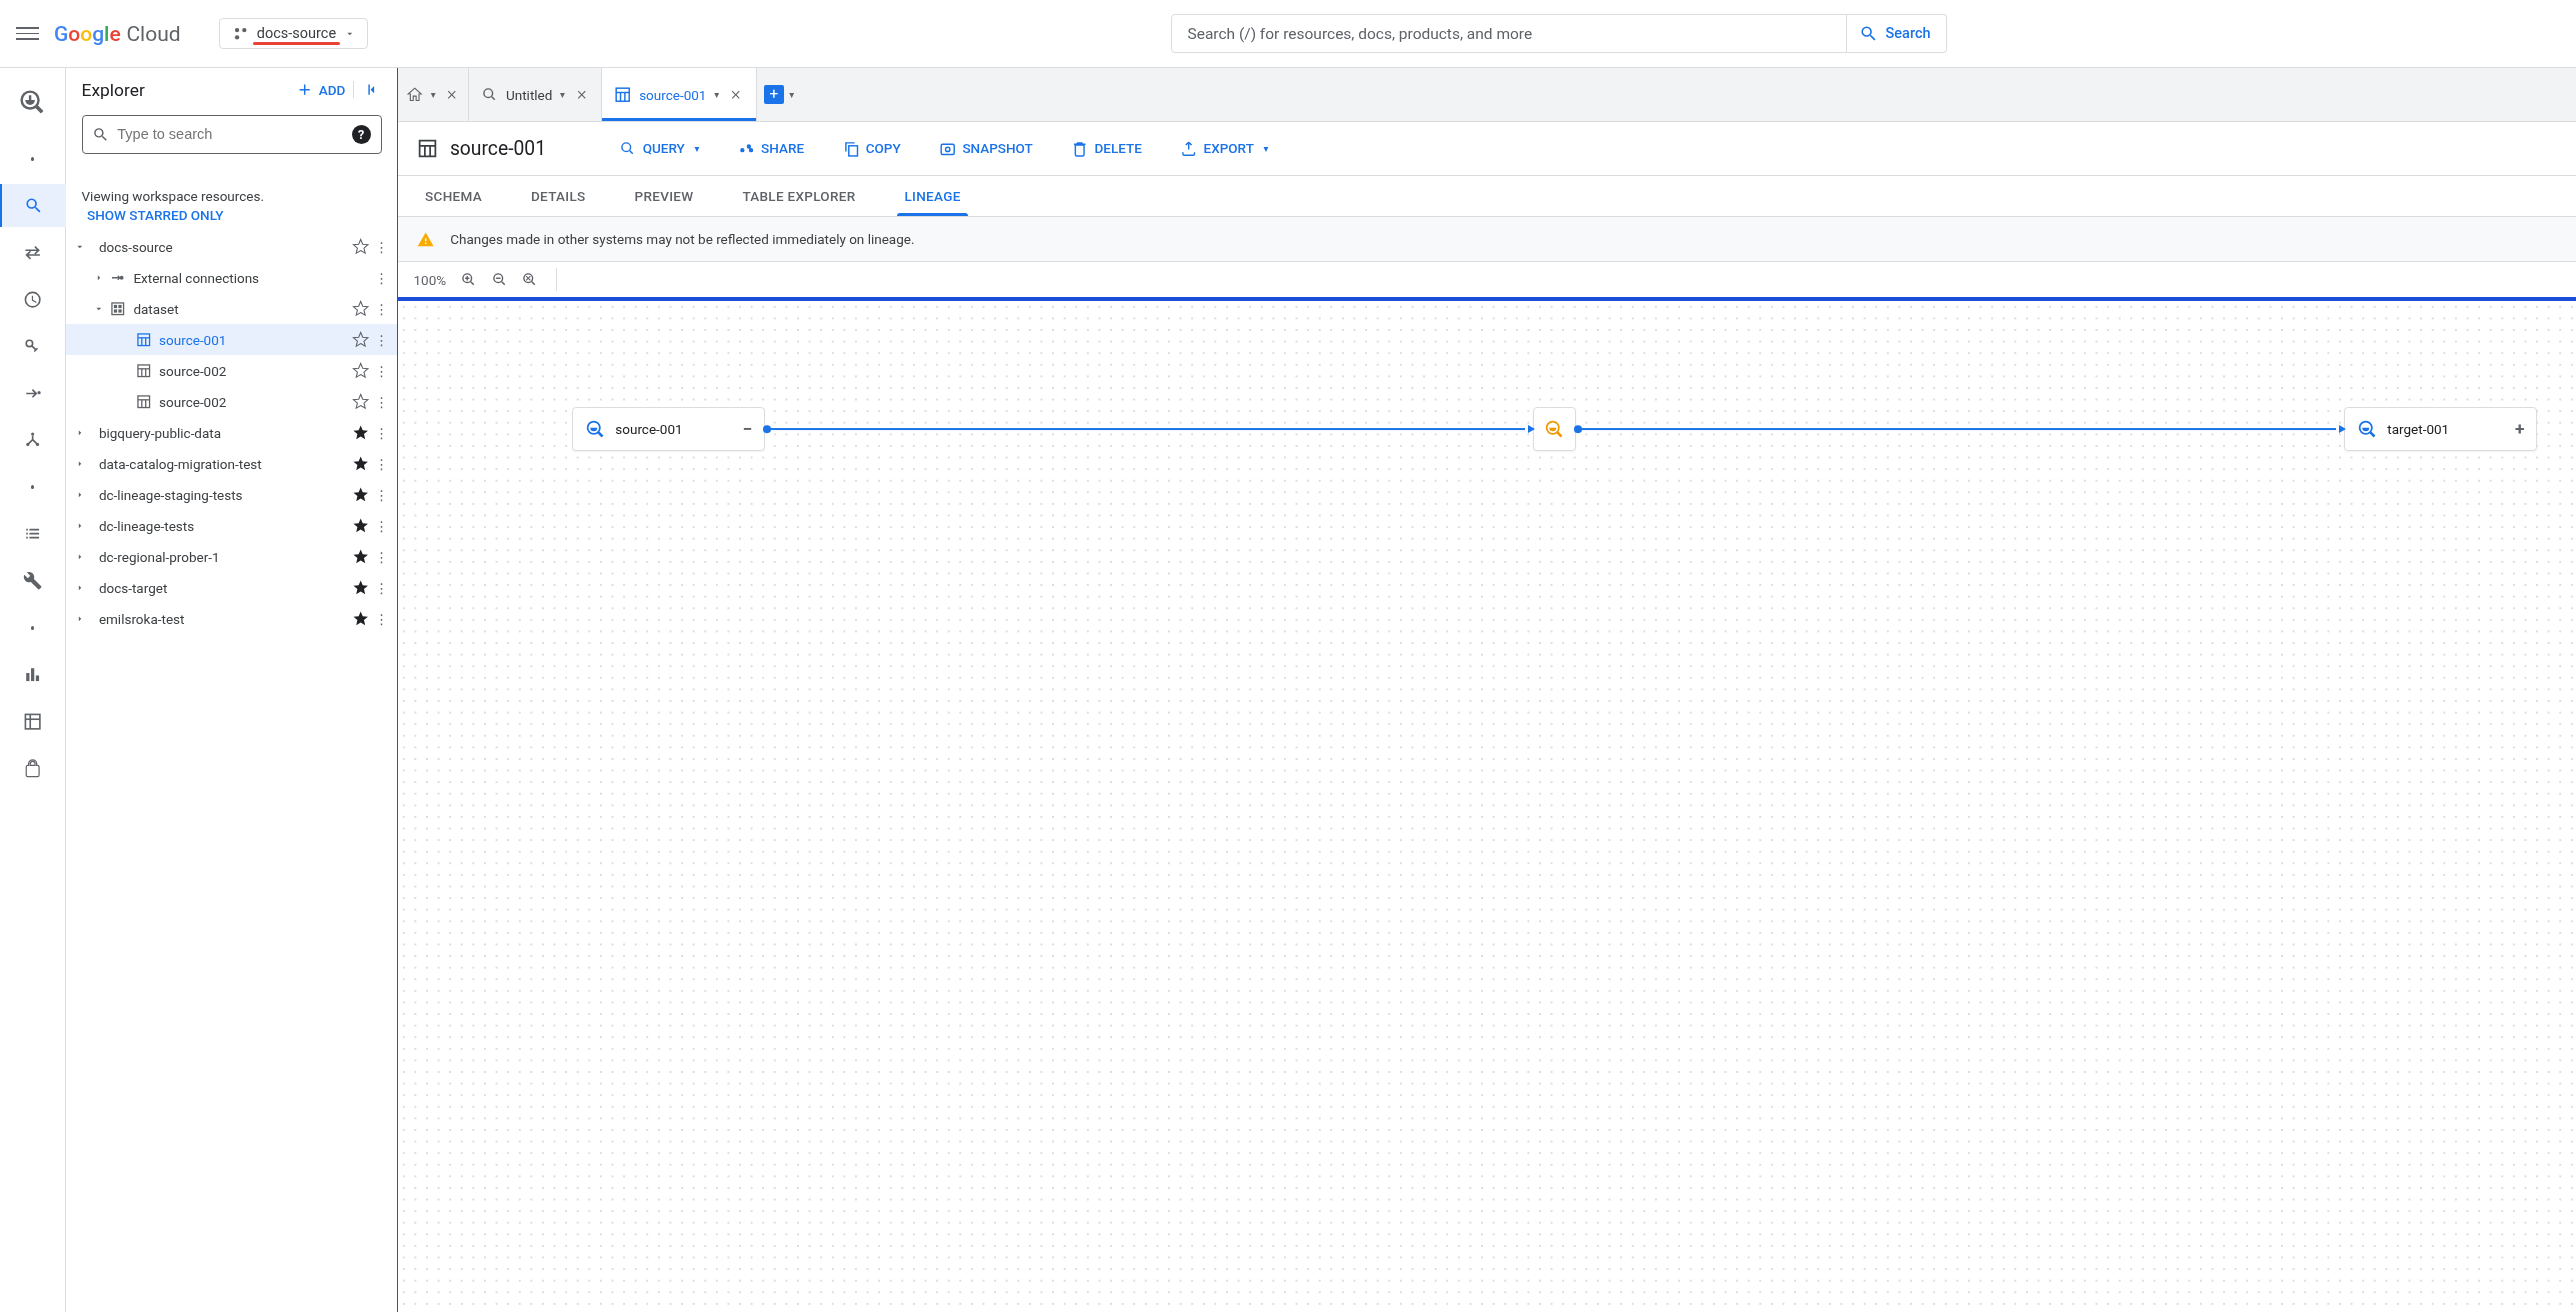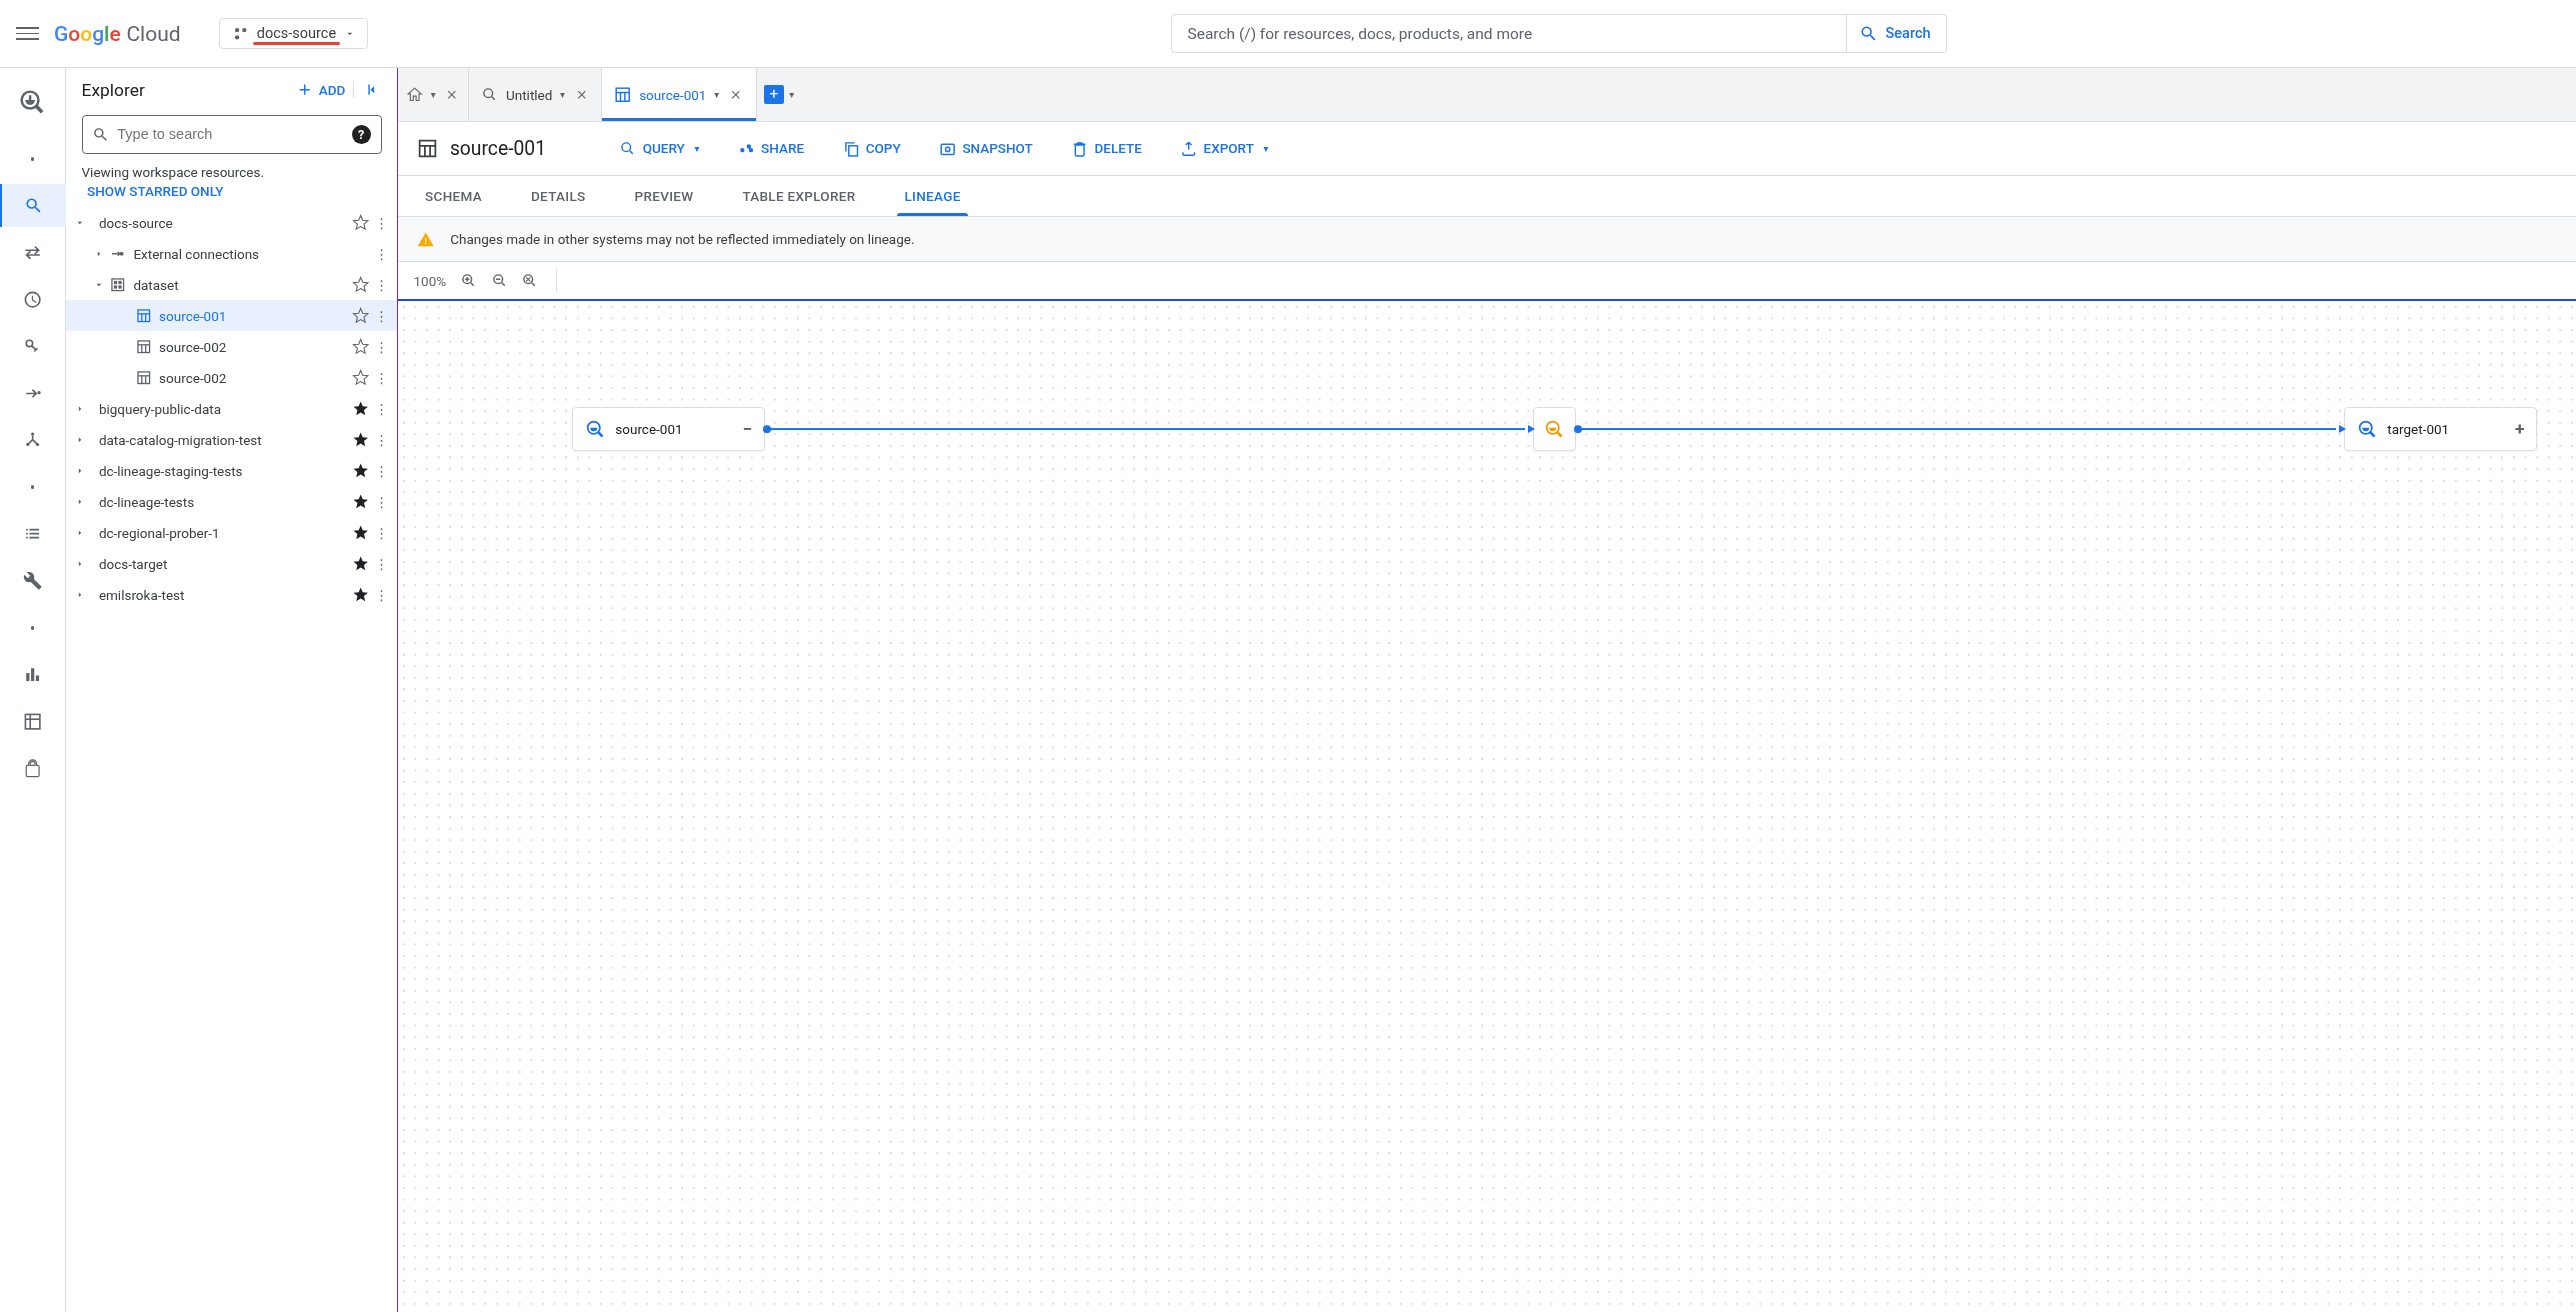--- a/index.html
+++ b/index.html
@@ -36,21 +36,21 @@
   .explorer { width: 332px; border-right: 1px solid #6d28d9; display: flex; flex-direction: column; background: #fff; }
   .explorer-header { display: flex; align-items: center; justify-content: space-between; padding: 11.6px 15.5px 7.7px 15.5px; }
   .explorer-title { font-size: 17.4px; color: #202124; }
   .explorer-actions { display: flex; align-items: center; gap: 8px; }
   .add-btn { color: #1a73e8; font-weight: 500; display: flex; align-items: center; gap: 5.8px; font-size: 13.5px; cursor: pointer; }
   .collapse-btn { color: #1a73e8; cursor: pointer; padding-left: 9.7px; border-left: 1px solid #dadce0; }
   .search-field-wrap { padding: 7.7px 15.5px 3.9px 15.5px; }
   .search-field { display: flex; align-items: center; border: 1px solid #5f6368; border-radius: 3.9px; height: 39px; padding: 0 9.7px; gap: 7.7px; }
   .search-field input { flex: 1; border: none; outline: none; font-size: 14.5px; color: #0f172a; }
   .help-circle { width: 19.3px; height: 19.3px; border-radius: 50%; background: #202124; color: #fff; display: flex; align-items: center; justify-content: center; font-size: 12.6px; font-weight: bold; }
-  .viewing-text { padding: 5.8px 15.5px 1.9px 15.5px; font-size: 13.5px; color: #3c4043; }
+  .viewing-text { padding: 5.8px 15.5px 1.9px 15.5px; font-size: 13.5px; color: #3c4043; margin-top: 24px; }
   .show-starred { padding: 1.9px 15.5px 7.7px 21px; color: #1a73e8; font-size: 13.5px; font-weight: 500; cursor: pointer; }
   
   .tree { flex: 1; overflow-y: auto; }
   .tree-row { display: flex; align-items: center; height: 31px; padding-right: 5.8px; cursor: pointer; }
   .tree-row.selected { background: #e8f0fe; color: #1a73e8; }
   .tree-indent { display: inline-block; }
   .tree-toggle { width: 19.3px; display: flex; justify-content: center; color: #5f6368; }
   .tree-icon { width: 19.3px; display: flex; justify-content: center; margin-right: 5.8px; }
   .tree-label { flex: 1; font-size: 13.5px; white-space: nowrap; overflow: hidden; text-overflow: ellipsis; }
   .tree-star { width: 23px; display: flex; justify-content: center; color: #5f6368; }
@@ -80,21 +80,21 @@
   .subtabs { height: 41px; display: flex; align-items: stretch; border-bottom: 1px solid #dadce0; padding: 0 11.6px; gap: 18px; }
   .subtab { padding: 0 15.5px; display: flex; align-items: center; color: #5f6368; font-weight: 500; font-size: 13.5px; cursor: pointer; letter-spacing: 0.3px; position: relative; }
   .subtab.active { color: #1a73e8; }
   .subtab.active::after { content: ''; position: absolute; bottom: 0; left: 7.7px; right: 7.7px; height: 2.9px; background: #1a73e8; border-radius: 2.9px 2.9px 0 0; }
 
   
   .warning-bar { background: #f8f9fa; padding: 13.5px 19.3px; display: flex; align-items: center; gap: 15.5px; color: #3c4043; font-size: 13.5px; border-bottom: 1px solid #dadce0; }
   .warn-icon { color: #f9ab00; }
 
   
-  .zoom-bar { height: 39px; display: flex; align-items: center; padding: 0 15.5px; gap: 13.5px; color: #5f6368; font-size: 13.5px; border-bottom: 2px solid #1d4ed8; }
+  .zoom-bar { height: 39px; display: flex; align-items: center; padding: 0 15.5px; gap: 13.5px; color: #5f6368; font-size: 13.5px; border-bottom: 4px solid #1d4ed8; }
   .zoom-icon { cursor: pointer; color: #5f6368; }
   .zoom-sep { width: 1px; height: 23px; background: #dadce0; margin-left: 3.9px; }
 
   
   .canvas { flex: 1; position: relative; background-image: radial-gradient(circle, #dadce0 1px, transparent 1px); background-size: 11.6px 11.6px; background-position: 0 0; }
   .lineage { position: absolute; top: 106px; left: 174px; right: 39px; display: flex; align-items: center; }
   .node { background: #fff; border: 1px solid #dadce0; border-radius: 3.9px; height: 44px; display: flex; align-items: center; padding: 0 11.6px; gap: 9.7px; box-shadow: 0 1px 1.9px rgba(0,0,0,0.05); }
   .node.src { width: 193px; }
   .node.proc { width: 43px; justify-content: center; padding: 0; }
   .node.tgt { width: 193px; }

